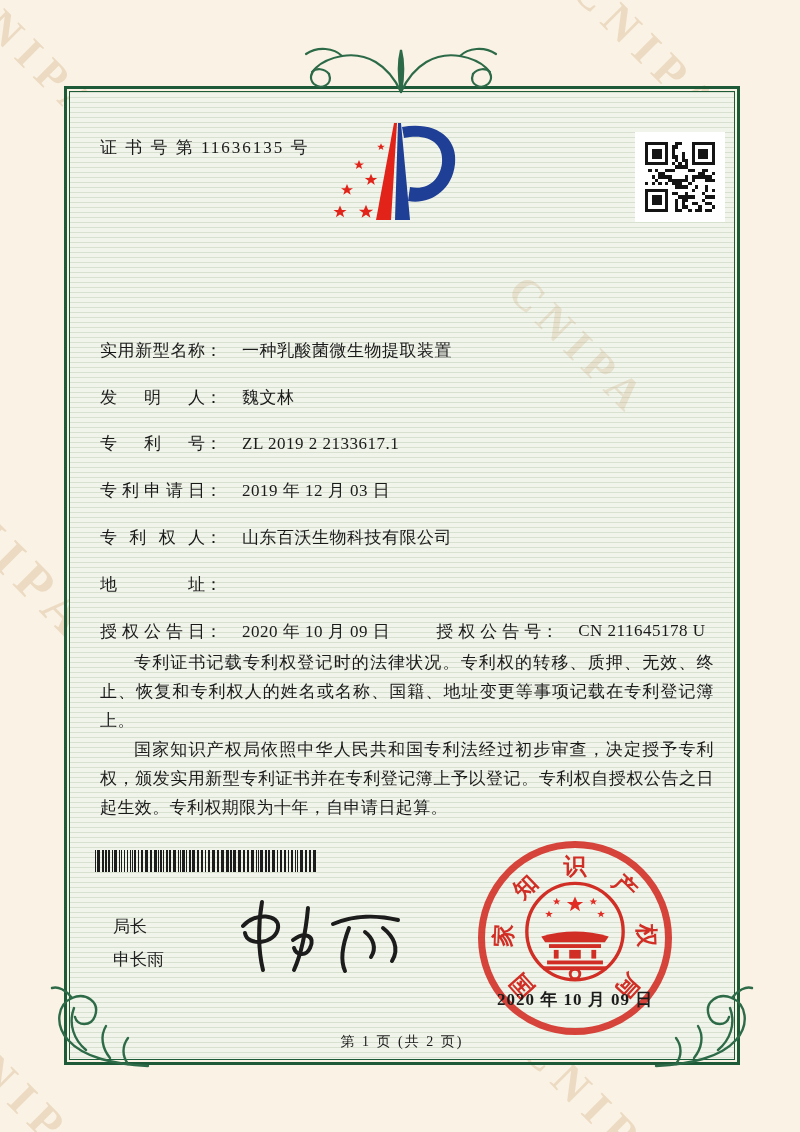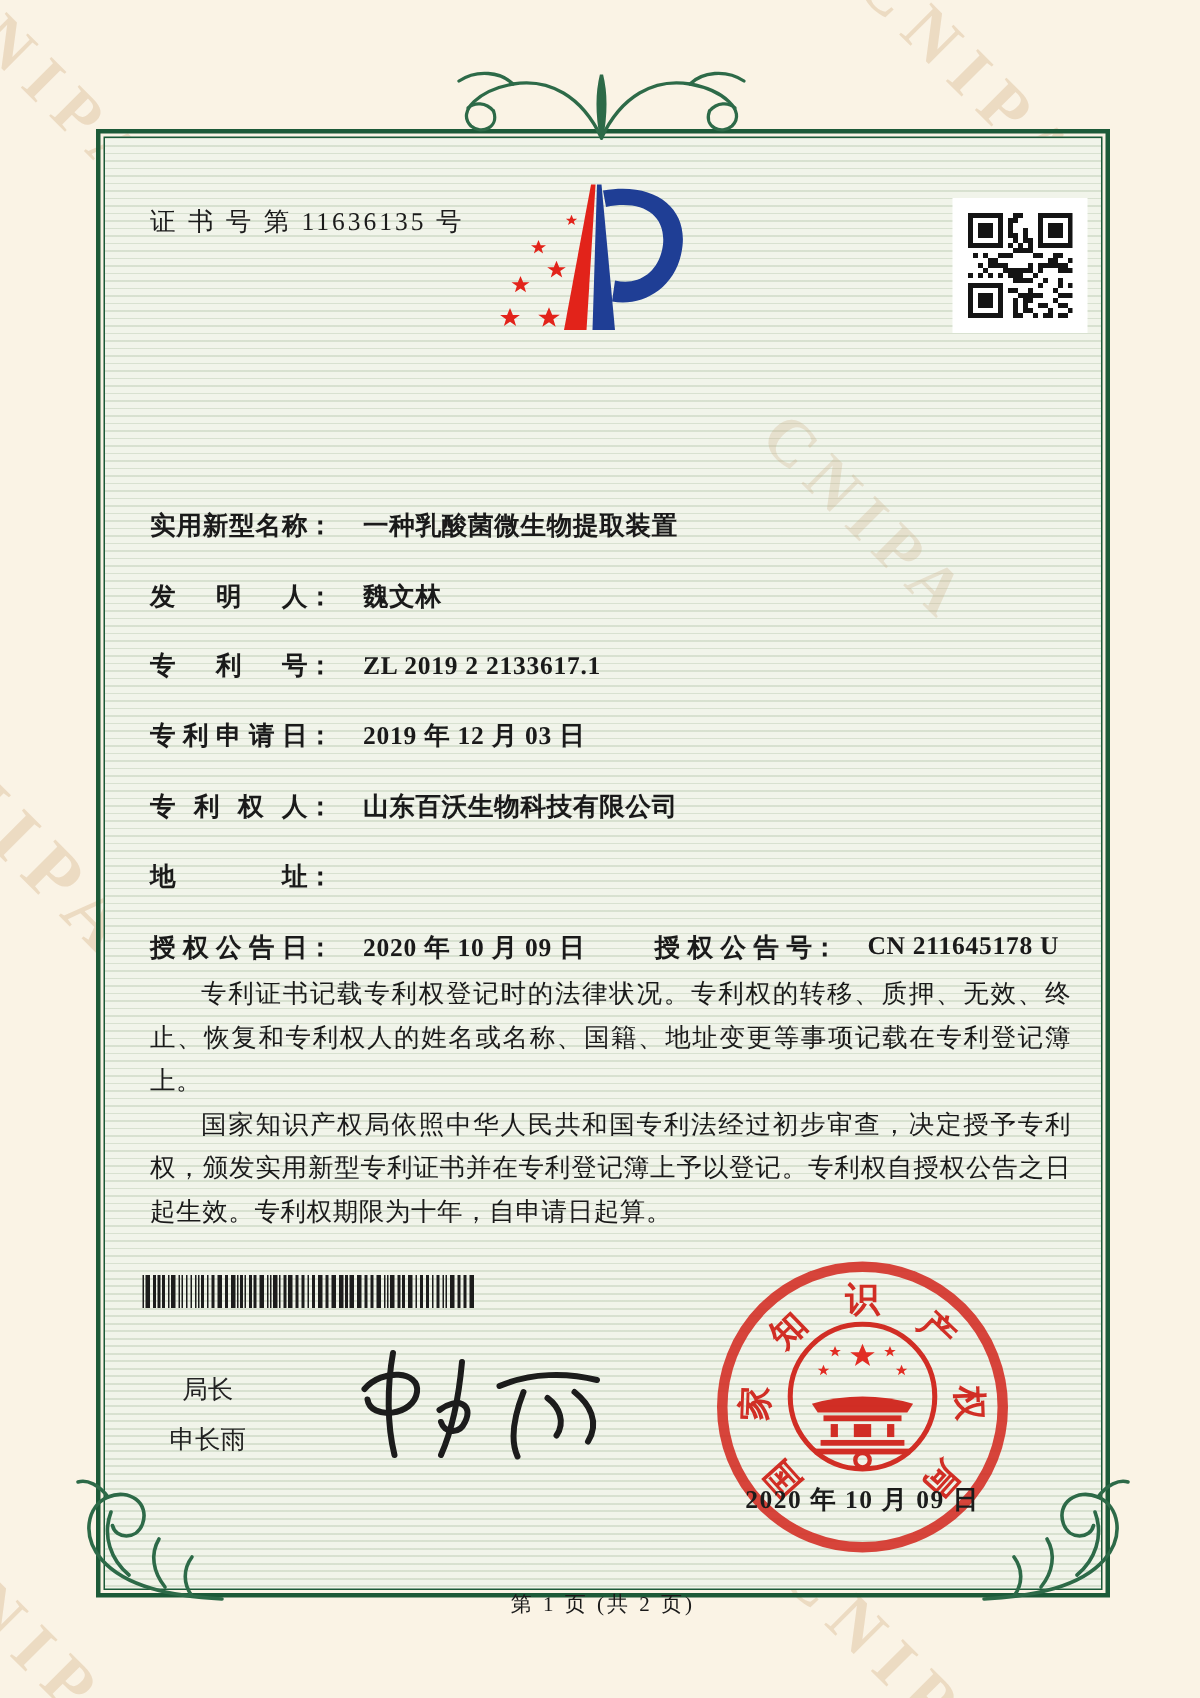--- a/index.html
+++ b/index.html
@@ -17,43 +17,43 @@
            repeating-linear-gradient(to bottom, rgba(150,175,140,.28) 0 1px, rgba(0,0,0,0) 1px 5px),
            #f1f4ea;}
   .wm-inner{position:absolute;font-weight:bold;color:rgba(200,165,120,.25);
       letter-spacing:8px;transform:rotate(45deg);pointer-events:none;}
   .certno{position:absolute;left:30px;top:44px;font-size:17px;letter-spacing:2px;}
   .logo{position:absolute;left:262px;top:28px;}
   .qrbox{position:absolute;left:565px;top:40px;width:90px;height:90px;background:#fff;
          display:flex;align-items:center;justify-content:center;}
   .title{position:absolute;left:0;top:148px;width:100%;text-align:center;
          font-size:40px;font-weight:bold;letter-spacing:9px;}
-  .fields{position:absolute;left:30px;top:235px;right:26px;font-size:17px;font-weight:bold;}
+  .fields{position:absolute;left:30px;top:235px;right:26px;font-size:17px;}
   .frow{height:46.8px;display:flex;align-items:center;}
   .flabel{display:block;width:105px;text-align:justify;text-align-last:justify;flex:none;}
   .fcolon{flex:none;}
   .fvalue{margin-left:20px;letter-spacing:.5px;white-space:nowrap;}
   .pair2{display:flex;align-items:center;margin-left:46px;}
   .paras{position:absolute;left:30px;top:556px;width:614px;font-size:17px;line-height:29px;
          text-align:justify;letter-spacing:.4px;}
   .paras p{margin:0;text-indent:2em;}
   .barcode{position:absolute;left:25px;top:758px;width:228px;height:22px;font-size:0;}
   .barcode i{display:inline-block;height:100%;background:#1c1c1c;vertical-align:top;}
   .signer{position:absolute;left:43px;top:818px;font-size:17px;line-height:33px;
-          font-family:"Liberation Sans","DejaVu Sans",sans-serif;color:#222;text-align:center;}
+          font-family:"Liberation Sans","DejaVu Sans",sans-serif;color:#222;}
   .sig{position:absolute;left:160px;top:798px;}
   .seal{position:absolute;left:408px;top:749px;width:194px;height:194px;border-radius:50%;
         border:7px solid rgba(209,33,24,.88);box-sizing:border-box;opacity:.95;}
   .seal-char{position:absolute;left:50%;top:50%;width:26px;height:26px;margin:0;
         display:flex;align-items:center;justify-content:center;
         font-size:23px;font-weight:bold;color:#d0241b;}
   .emblem{position:absolute;left:50%;top:50%;transform:translate(-50%,-54%);}
   .sealdate{position:absolute;left:0;top:140px;width:100%;text-align:center;
         font-size:17px;letter-spacing:1px;color:#111;font-weight:bold;}
-  .pagenum{position:absolute;left:0;top:969px;width:100%;text-align:center;font-size:14px;
+  .pagenum{position:absolute;left:0;top:941px;width:100%;text-align:center;font-size:14px;
         letter-spacing:2px;}
   .contnote{position:absolute;left:0;top:1080px;width:100%;text-align:center;font-size:15px;
         letter-spacing:4px;z-index:2;}
   .orn{position:absolute;z-index:3;pointer-events:none;}
 </style>
 </head>
 <body>
 
 <div class="page">
 

